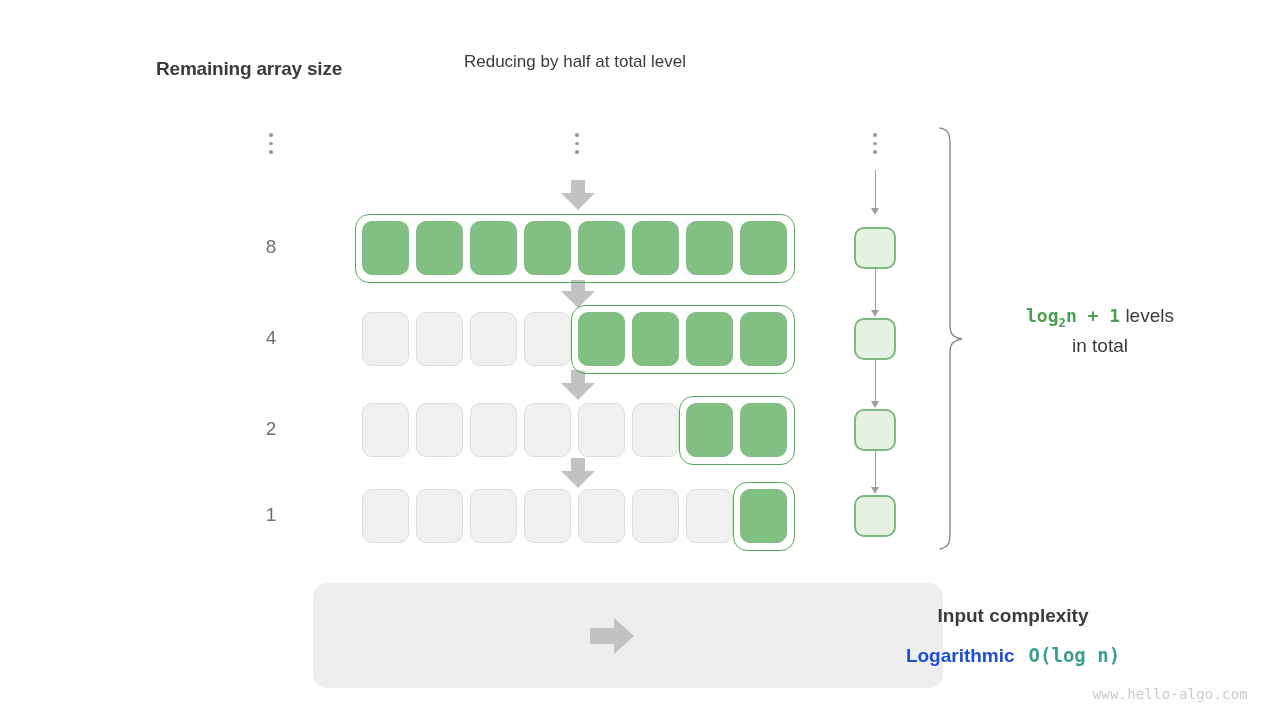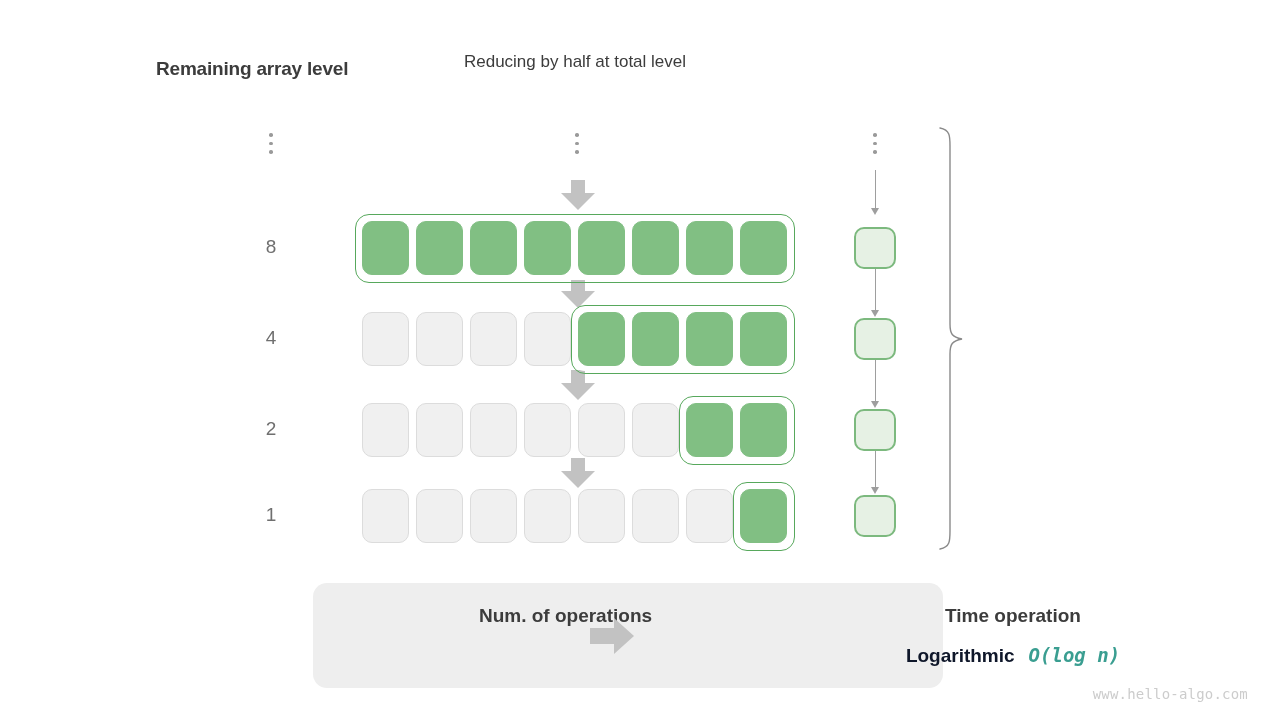--- a/index.html
+++ b/index.html
@@ -161,21 +161,21 @@
   }
   .sum-value {
     margin-top: 17px;
     font-size: 19px; font-weight: bold;
     white-space: nowrap;
   }
   .v-green {
     font-family: "DejaVu Sans Mono", monospace;
     color: #4a9e52;
   }
-  .v-teal { color: #0f172a; }
+  .v-teal { color: #1d4ed8; }
   .v-teal-mono {
     color: #3a9e91;
     font-family: "DejaVu Sans Mono", monospace;
   }
   #sum-arrow { position: absolute; left: 590px; top: 618px; width: 46px; height: 36px; }
   #sum-arrow .stem {
     position: absolute; left: 0; top: 10px;
     width: 26px; height: 16px; background: #c2c2c2;
   }
   #sum-arrow .head {
@@ -195,21 +195,21 @@
     color: #cccccc;
     letter-spacing: 0.2px;
   }
 </style>
 </head>
 <body>
 
 <div class="stage">
 
   <div class="hdr" id="hdr-left">
-    <span>Remaining array level</span>
+    <span>Remaining array size</span>
   </div>
 
   <div class="hdr" id="hdr-mid">
     <div class="line2">Reducing by half at total level</div>
   </div>
 
 
   <div class="vdots" style="left:266px; top:133px;">
     <i></i>
       <i></i>
@@ -322,28 +322,32 @@
     <div class="ln" style="height:36px;"></div>
       <div class="hd" style="top:36px;"></div>
   </div>
   <div class="opbox" style="left:854px; top:495px;"></div>
 
   <svg id="brace" width="30" height="425" viewBox="0 0 30 425">
     <path d="M4 2 C14 4, 14 10, 14 20 L14 198 C14 208, 16 211, 26 213
              C16 215, 14 218, 14 228 L14 405 C14 415, 14 421, 4 423" fill="none" stroke="#8a8a8a" stroke-width="1.4" stroke-linecap="round"></path>
   </svg>
 
+  <div id="levels-text">
+    <span class="mono"><span>log</span><sub>2</sub><span>n + 1</span></span>
+    <span>levels</span><br>
+    <span>in total</span>
+  </div>
 
   <div id="summary">
     <div class="sumcol" id="sum-left">
-      <div class="sum-title">Num. of operations</div>
     </div>
     <div class="sumcol" id="sum-right">
-      <div class="sum-title">Time operation</div>
-      <div class="sum-value"><span class="v-teal">Logarithmic</span><span class="v-teal-mono" style="margin-left:14px;font-style:italic;">O(log n)</span></div>
+      <div class="sum-title">Input complexity</div>
+      <div class="sum-value"><span class="v-teal">Logarithmic</span><span class="v-teal-mono" style="margin-left:14px;">O(log n)</span></div>
     </div>
   </div>
   <div id="sum-arrow">
     <div class="stem"></div>
       <div class="head"></div>
   </div>
 
   <div id="watermark">www.hello-algo.com</div>
 
 </div>

